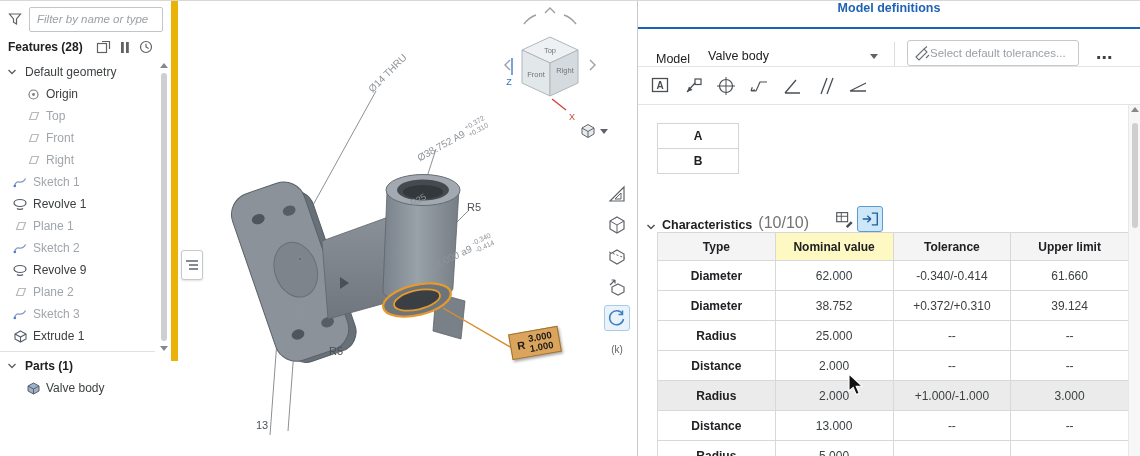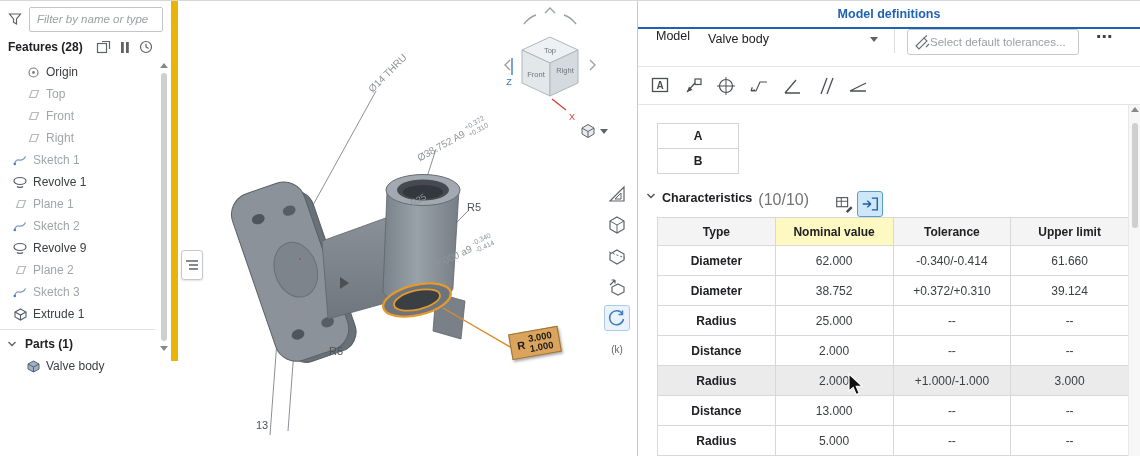--- a/index.html
+++ b/index.html
@@ -47,34 +47,34 @@
 .viewcube{position:absolute;left:318px;top:2px;cursor:pointer}
 .cube-menu{position:absolute;left:402px;top:122px;display:flex;align-items:center;gap:4px;cursor:pointer}
 .caret-down{width:0;height:0;border-left:4px solid transparent;border-right:4px solid transparent;border-top:5px solid #5f6368}
 .vp-tools{position:absolute;right:7px;top:180px;display:flex;flex-direction:column;gap:5px}
 .vpt{width:26px;height:26px;border-radius:3px;display:flex;align-items:center;justify-content:center;cursor:pointer}
 .vpt.hl{background:#eaf3fb;border:1px solid #a9cbe8}
 .collapse-btn{position:absolute;left:3px;top:249px;width:22px;height:30px;background:#fff;border:1px solid #c6c9cc;border-radius:3px;display:flex;align-items:center;justify-content:center;cursor:pointer;box-shadow:0 1px 2px rgba(0,0,0,.12)}
 
 
 .rpanel{position:absolute;left:637px;top:0;width:503px;height:456px;background:#fff;border-left:1px solid #c9c9c9}
-.ptab{height:28px;border-bottom:2px solid #1f62b5;display:flex;align-items:center;justify-content:center;font-weight:bold;font-size:12.5px;color:#1f62b5;cursor:pointer}
-.model-row{height:38px;border-bottom:1px solid #e4e4e4;display:flex;align-items:flex-start;padding:0 14px 0 18px}
+.ptab{height:28px;border-bottom:2px solid #1f62b5;display:flex;justify-content:center;font-weight:bold;font-size:12.5px;color:#1f62b5;cursor:pointer}
+.model-row{height:38px;border-bottom:1px solid #e4e4e4;display:flex;align-items:flex-end;padding:0 14px 0 18px}
 .mlabel{font-size:12.5px;color:#202124;margin-right:14px}
 .mselect{width:178px;display:flex;align-items:center;justify-content:space-between;padding:3px 4px;cursor:pointer;font-size:12.5px;color:#202124}
 .vdiv{width:1px;height:24px;background:#ddd;margin:0 12px}
 .tolbox{width:172px;height:26px;border:1px solid #c6c9cc;border-radius:3px;display:flex;align-items:center;gap:0;padding:0 6px;cursor:text}
 .tolbox .ph{color:#9aa0a6;font-size:11.5px;white-space:nowrap;overflow:hidden;text-overflow:ellipsis}
 .more{margin-left:auto;margin-right:14px;font-size:16px;font-weight:bold;color:#3c4043;cursor:pointer;line-height:1}
 .ptoolbar{height:38px;border-bottom:1px solid #e4e4e4;display:flex;align-items:center;gap:6px;padding:0 8px}
 .pbtn{width:27px;height:27px;display:flex;align-items:center;justify-content:center;border-radius:3px;cursor:pointer}
 .datums{margin:18px 0 0 19px;width:82px}
 .dcell{height:26px;border:1px solid #d4d4d4;display:flex;align-items:center;justify-content:center;font-weight:bold;color:#202124;background:#fff;cursor:pointer}
 .dcell + .dcell{margin-top:-1px}
-.char-hdr{margin-top:17px;height:26px;display:flex;align-items:flex-start;padding:0 8px}
+.char-hdr{margin-top:32px;height:26px;display:flex;align-items:flex-end;padding:0 8px}
 .ch-title{font-weight:bold;font-size:12.5px;color:#202124;margin-left:6px}
 .ch-count{color:#737373;margin-left:6px;font-size:16px}
 .ch-icon{width:26px;height:26px;display:flex;align-items:center;justify-content:center;border-radius:3px;cursor:pointer}
 .ch-icon.first{margin-left:22px}
 .ch-icon.sel{background:#cde7f9;border:1px solid #5a9bd0}
 .ctable{margin-left:19px;border-collapse:collapse;table-layout:fixed;width:472px;font-size:12px}
 .ctable th{background:#f4f4f4;border:1px solid #d8d8d8;height:28px;font-weight:bold;color:#202124;font-size:12px}
 .ctable th.sorted{background:#fef9c3}
 .ctable td{border:1px solid #d8d8d8;height:30px;text-align:center;color:#3c4043}
 .ctable td.type{font-weight:bold;color:#202124}
@@ -116,20 +116,28 @@
             <svg width="14" height="14" viewBox="0 0 14 14">
               <circle cx="7" cy="7" r="5.5" fill="none" stroke="#5f6368" stroke-width="1.2"></circle>
               <path d="M7,3.8 V7 L9.6,8.6" fill="none" stroke="#5f6368" stroke-width="1.2"></path>
             </svg>
           </span>
       </span>
     </div>
 
     <div class="tree-wrap">
       <div>
+          <div class="titem group">
+            <span class="ticon">
+              <svg width="10" height="10" viewBox="0 0 10 10">
+                <path d="M1.5,3 L5,6.5 L8.5,3" fill="none" stroke="#5f6368" stroke-width="1.4"></path>
+              </svg>
+            </span>
+            <span class="tlabel">Default geometry</span>
+          </div>
           <div class="titem ind1">
             <span class="ticon">
               <svg width="13" height="13" viewBox="0 0 13 13">
                 <circle cx="6.5" cy="6.5" r="4.5" fill="none" stroke="#7a8085" stroke-width="1.2"></circle>
                 <circle cx="6.5" cy="6.5" r="1.4" fill="#7a8085"></circle>
               </svg>
             </span>
             <span class="tlabel">Origin</span>
           </div>
           <div class="titem muted ind1">

